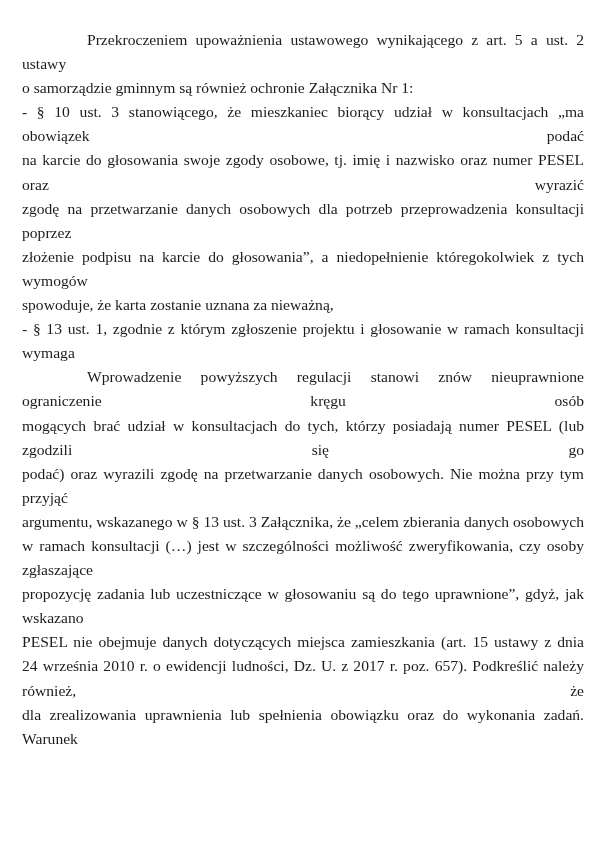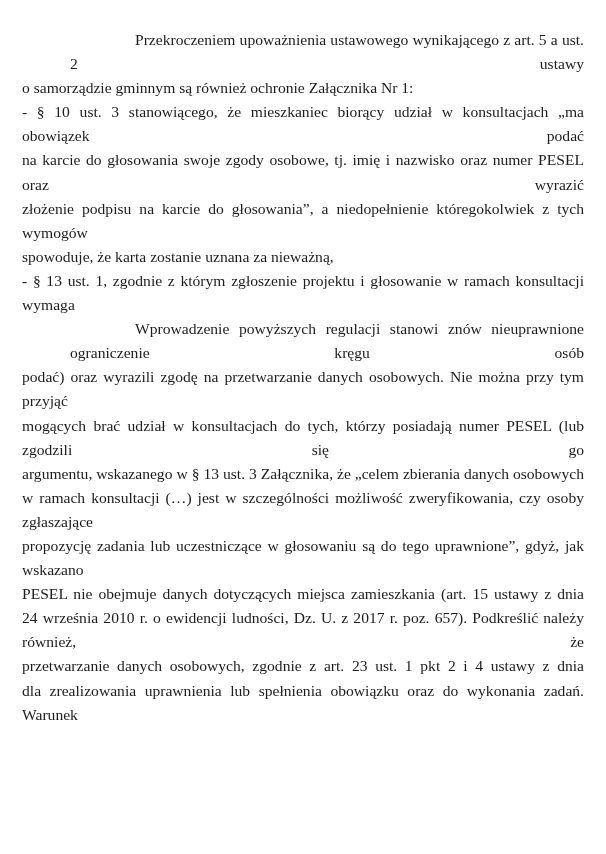--- a/index.html
+++ b/index.html
@@ -31,51 +31,50 @@
     .line-block {
       display: block;
       text-align: justify;
       text-align-last: justify;
     }
     .line-block.last {
       text-align-last: left;
     }
     .line-block.indent-first {
       text-indent: 65px;
-      margin-left: 48px;
     }
   </style>
 </head>
 <body>
 
 <div class="page">
 
   <div class="para">
     <span class="line-block indent-first">Przekroczeniem upoważnienia ustawowego wynikającego z art. 5 a ust. 2 ustawy</span>
     <span class="line-block last">o samorządzie gminnym są również ochronie Załącznika Nr 1:</span>
   </div>
 
   <div class="para">
     <span class="line-block">- § 10 ust. 3  stanowiącego, że mieszkaniec biorący udział w konsultacjach „ma obowiązek podać</span>
     <span class="line-block">na karcie do głosowania swoje zgody osobowe, tj. imię i nazwisko oraz numer PESEL oraz wyrazić</span>
+    <span class="line-block">zgodę na przetwarzanie danych osobowych dla potrzeb przeprowadzenia konsultacji poprzez</span>
     <span class="line-block">złożenie podpisu na karcie do głosowania”, a niedopełnienie któregokolwiek z tych wymogów</span>
     <span class="line-block last">spowoduje, że karta zostanie uznana za nieważną,</span>
   </div>
 
   <div class="para">
     <span class="line-block">- § 13 ust. 1, zgodnie z którym zgłoszenie projektu i głosowanie w ramach konsultacji wymaga</span>
   </div>
 
   <div class="para">
     <span class="line-block indent-first">Wprowadzenie powyższych regulacji stanowi znów nieuprawnione ograniczenie kręgu osób</span>
+    <span class="line-block">mogących brać udział w konsultacjach do tych, którzy posiadają numer PESEL (lub zgodzili się go</span>
     <span class="line-block">podać) oraz wyrazili zgodę na przetwarzanie danych osobowych. Nie można przy tym przyjąć</span>
-    <span class="line-block">mogących brać udział w konsultacjach do tych, którzy posiadają numer PESEL (lub zgodzili się go</span>
     <span class="line-block">argumentu, wskazanego w § 13 ust. 3 Załącznika, że „celem zbierania danych osobowych</span>
     <span class="line-block">w ramach konsultacji (…) jest w szczególności możliwość zweryfikowania, czy osoby zgłaszające</span>
     <span class="line-block">propozycję zadania lub uczestniczące w głosowaniu są do tego uprawnione”, gdyż, jak wskazano</span>
     <span class="line-block">PESEL nie obejmuje danych dotyczących miejsca zamieszkania (art. 15 ustawy z dnia</span>
     <span class="line-block">24 września 2010 r. o ewidencji ludności, Dz. U. z 2017 r. poz. 657). Podkreślić należy również, że</span>
-    <span class="line-block">przetwarzanie danych osobowych, zgodnie z art. 23 ust. 1 pkt 2 i 4 ustawy z dnia</span>
     <span class="line-block">dla zrealizowania uprawnienia lub spełnienia obowiązku oraz do wykonania zadań. Warunek</span>
 
   </div>
 
 </div>
 
 </body></html>

